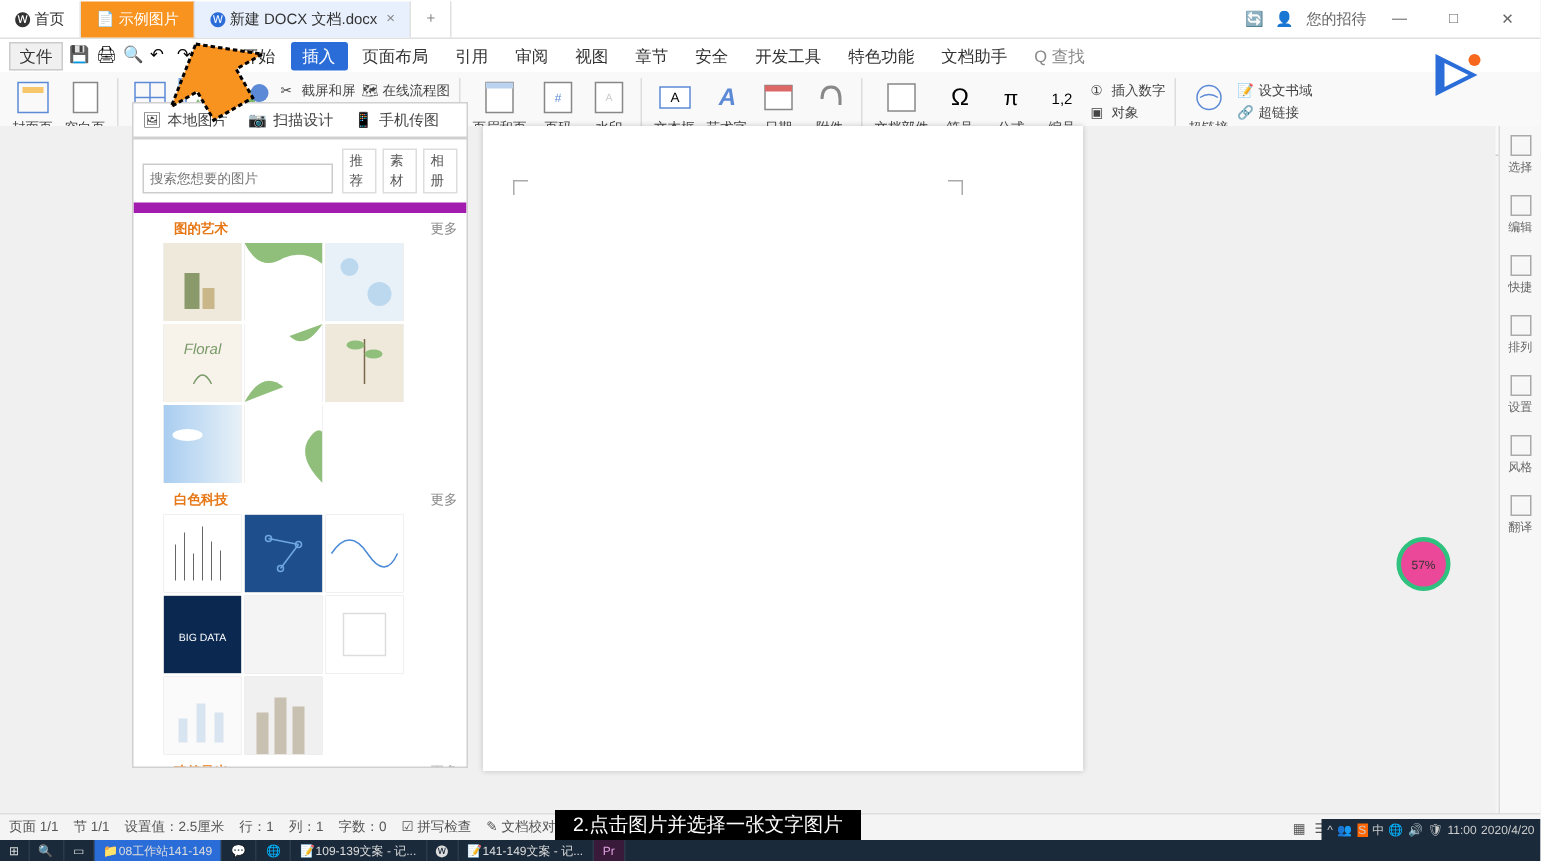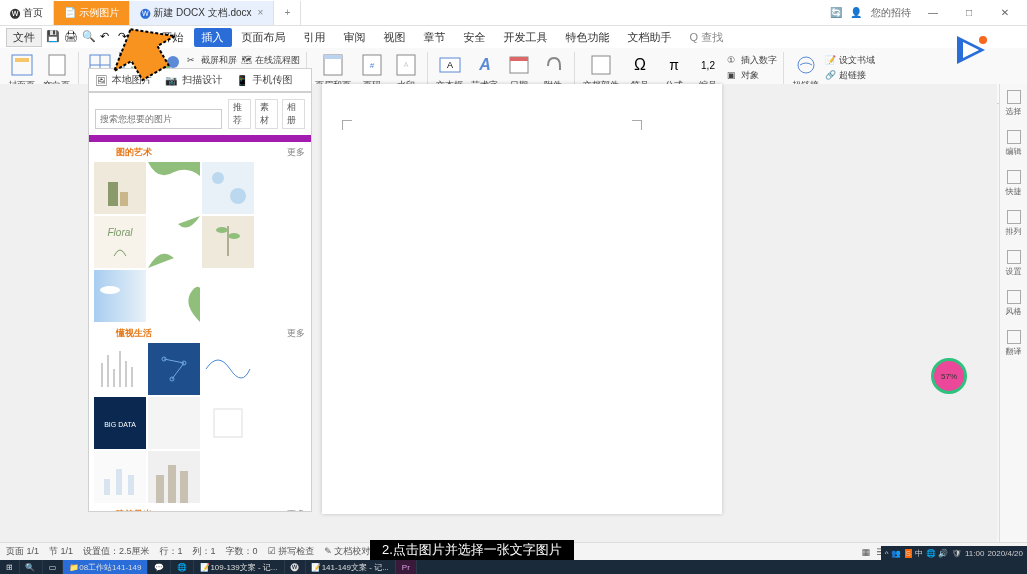--- a/index.html
+++ b/index.html
@@ -28,21 +28,21 @@
 .sub-toolbar { position: absolute; top: 68px; left: 88px; height: 24px; background: #fff; border: 1px solid #d0d0d0; display: flex; align-items: center; padding: 0 6px; gap: 14px; font-size: 10px; color: #444; z-index: 10; width: 224px; }
 .sub-item { display: flex; align-items: center; gap: 4px; }
 .panel { position: absolute; top: 92px; left: 88px; width: 224px; height: 420px; background: #fff; border: 1px solid #d0d0d0; overflow: hidden; z-index: 10; }
 .panel-search-row { display: flex; align-items: flex-end; padding: 6px; gap: 6px; border-bottom: 7px solid #a21caf; }
 .panel-search { flex: 1; height: 20px; border: 1px solid #ccc; padding: 0 4px; font-size: 9px; color: #888; }
 .panel-tabs { display: flex; gap: 4px; font-size: 9px; color: #555; }
 .panel-tabs span { padding: 1px 4px; border: 1px solid #ddd; }
 .panel-section { padding: 4px 6px 2px; display: flex; justify-content: space-between; align-items: center; font-size: 9px; }
 .panel-section-title { color: #e67817; font-weight: bold; margin-left: 21px; }
 .panel-more { color: #888; }
-.thumb-grid { display: flex; flex-wrap: wrap; padding: 0 4px; }
+.thumb-grid { display: flex; flex-wrap: wrap; padding: 0 19px; }
 .thumb { width: 52px; height: 52px; margin: 1px; background: #ddd; display: flex; align-items: center; justify-content: center; font-size: 8px; color: #666; position: relative; overflow: hidden; }
 .doc-area { position: absolute; top: 84px; left: 0; right: 30px; bottom: 32px; background: #f0f0f0; }
 .page { position: absolute; top: 0; left: 322px; width: 400px; height: 430px; background: #fff; box-shadow: 0 0 4px rgba(0,0,0,0.2); }
 .page-crop { position: absolute; width: 10px; height: 10px; border: 1px solid #aaa; }
 .right-sidebar { position: absolute; top: 84px; right: 0; width: 28px; bottom: 32px; background: #f7f7f7; border-left: 1px solid #ddd; display: flex; flex-direction: column; align-items: center; padding-top: 6px; gap: 10px; text-align: center; }
 .rs-item { width: 20px; height: 30px; display: flex; flex-direction: column; align-items: center; font-size: 8px; color: #666; }
 .rs-ico { width: 14px; height: 14px; border: 1px solid #aaa; margin-bottom: 2px; }
 .prog-circle { position: absolute; right: 60px; bottom: 180px; width: 36px; height: 36px; border-radius: 50%; border: 3px solid #2ec27e; display: flex; flex-direction: column; align-items: center; justify-content: center; font-size: 8px; color: #333; background: #ec4899; }
 .status-bar { position: absolute; bottom: 14px; left: 0; right: 0; height: 18px; background: #f4f4f4; border-top: 1px solid #ddd; display: flex; align-items: center; padding: 0 6px; font-size: 9px; color: #555; gap: 10px; }
 .status-right { margin-left: auto; display: flex; align-items: center; gap: 6px; }
@@ -375,21 +375,21 @@
       </div>
     <div class="thumb">
         <svg>
           <rect width="52" height="52" fill="#fff"></rect>
           <path d="M52 52 Q36 36 42 24 Q48 14 52 18Z" fill="#8fbf7a"></path>
         </svg>
       </div>
   </div>
 
   <div class="panel-section">
-      <span class="panel-section-title">懂视生活</span>
+      <span class="panel-section-title">白色科技</span>
       <span class="panel-more">更多</span>
     </div>
   <div class="thumb-grid">
     <div class="thumb">
         <svg>
           <rect width="52" height="52" fill="#fff"></rect>
           <g stroke="#333" stroke-width="0.5">
             <line x1="8" y1="44" x2="8" y2="20"></line>
             <line x1="14" y1="44" x2="14" y2="12"></line>
             <line x1="20" y1="44" x2="20" y2="26"></line>

